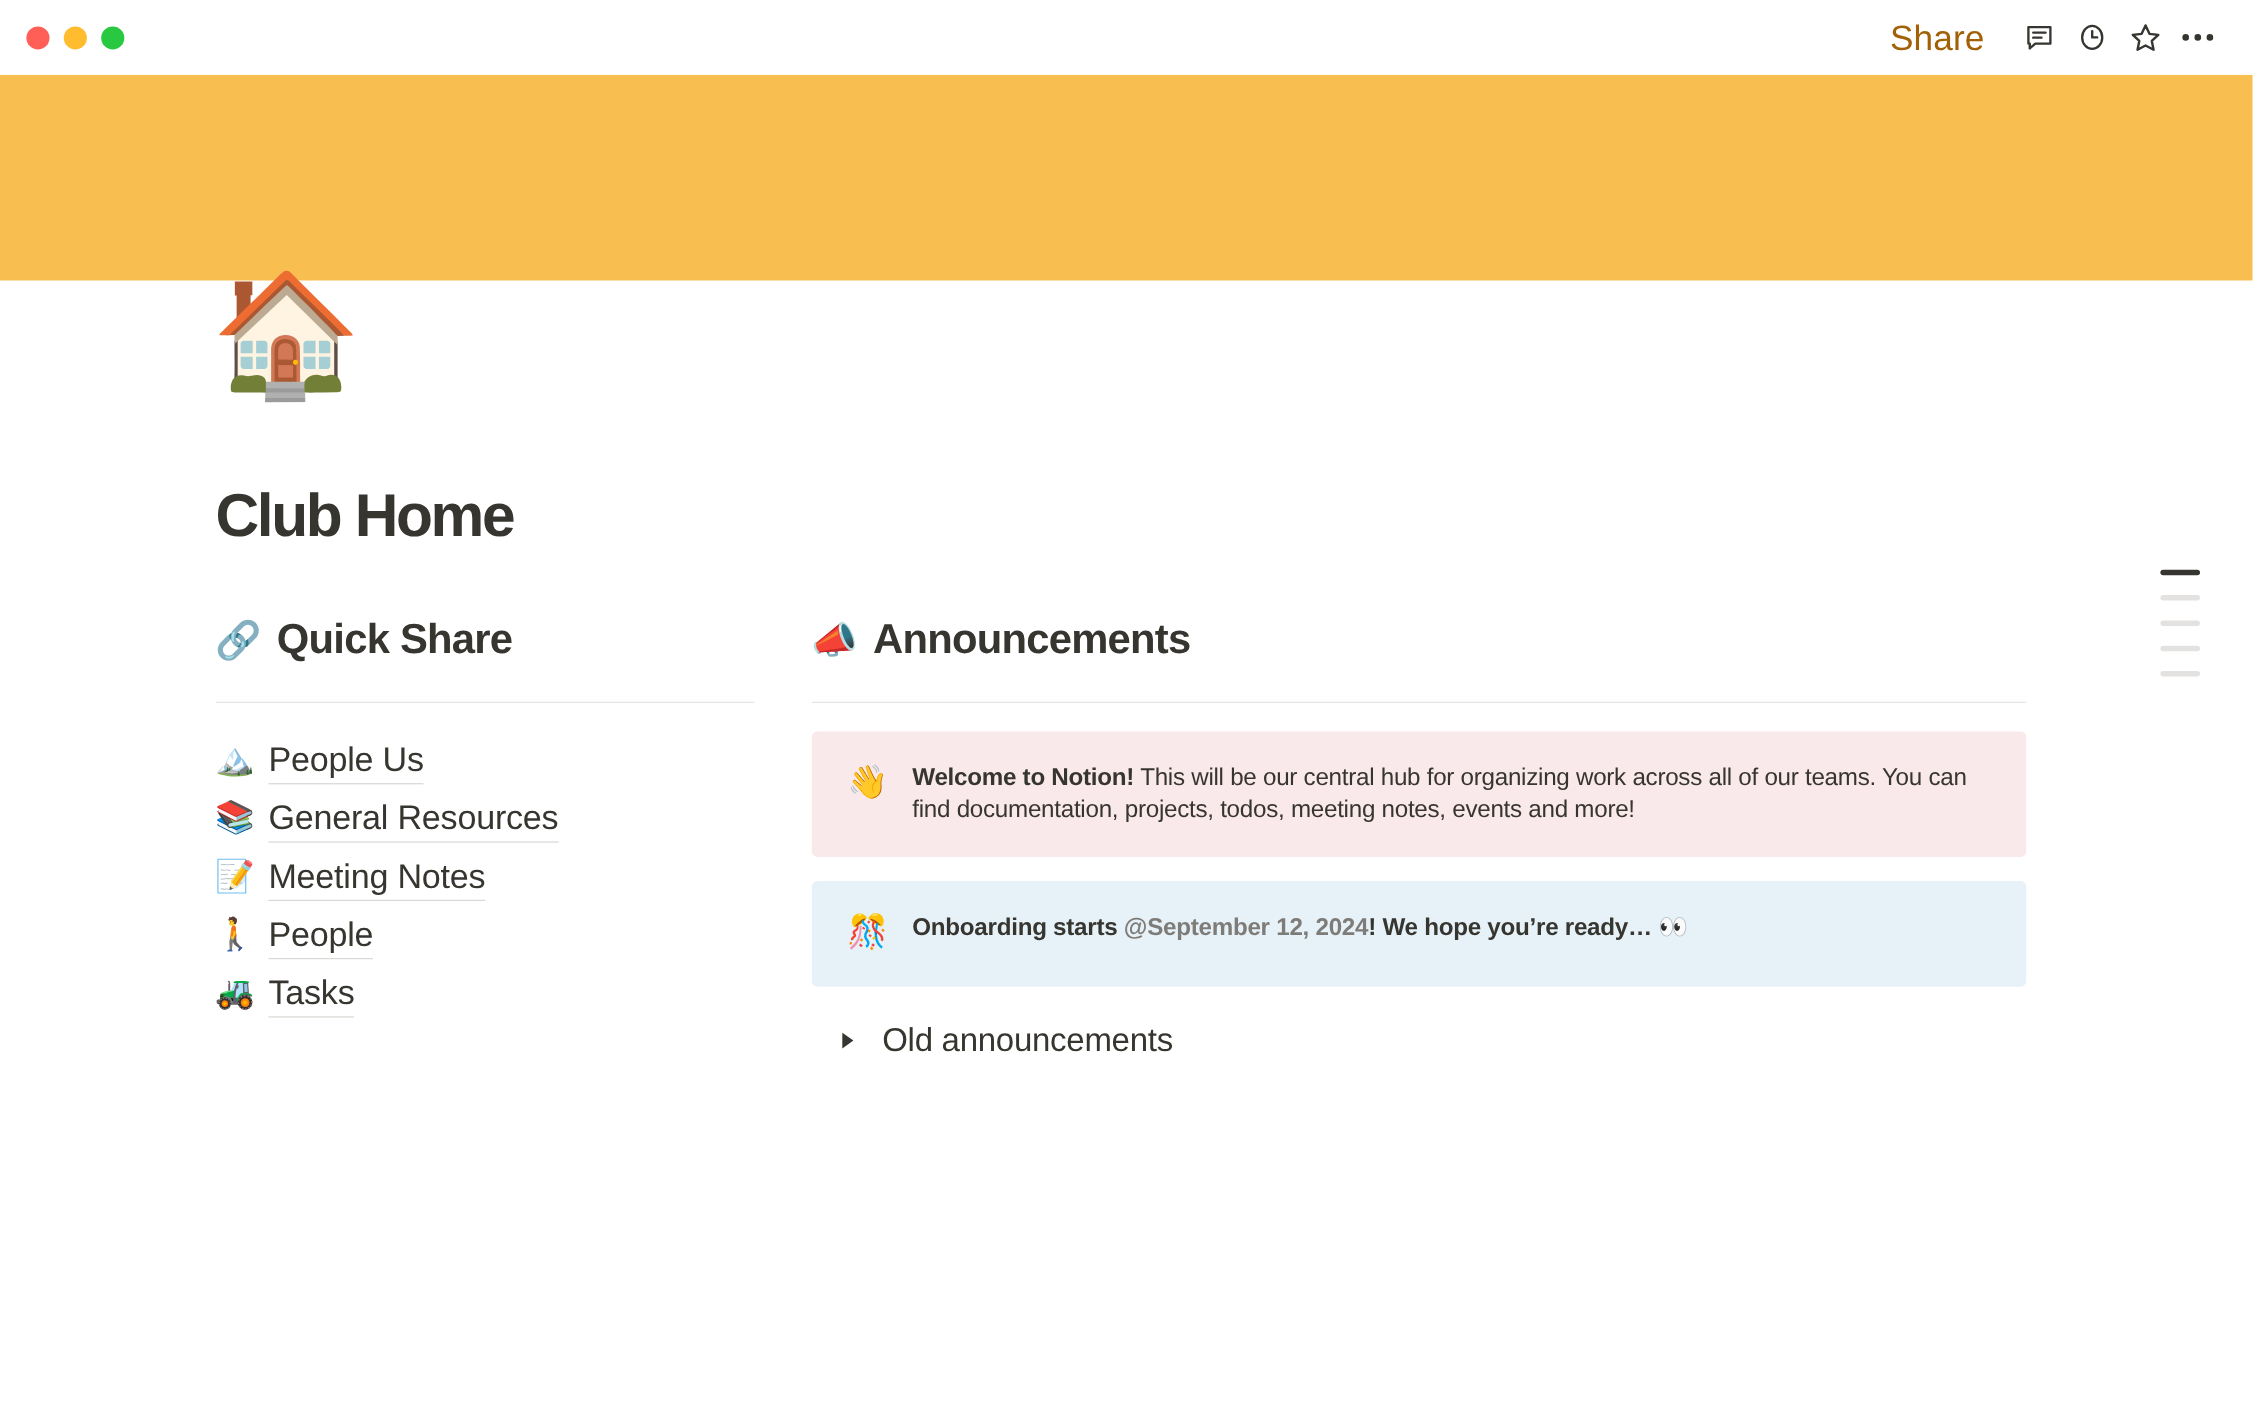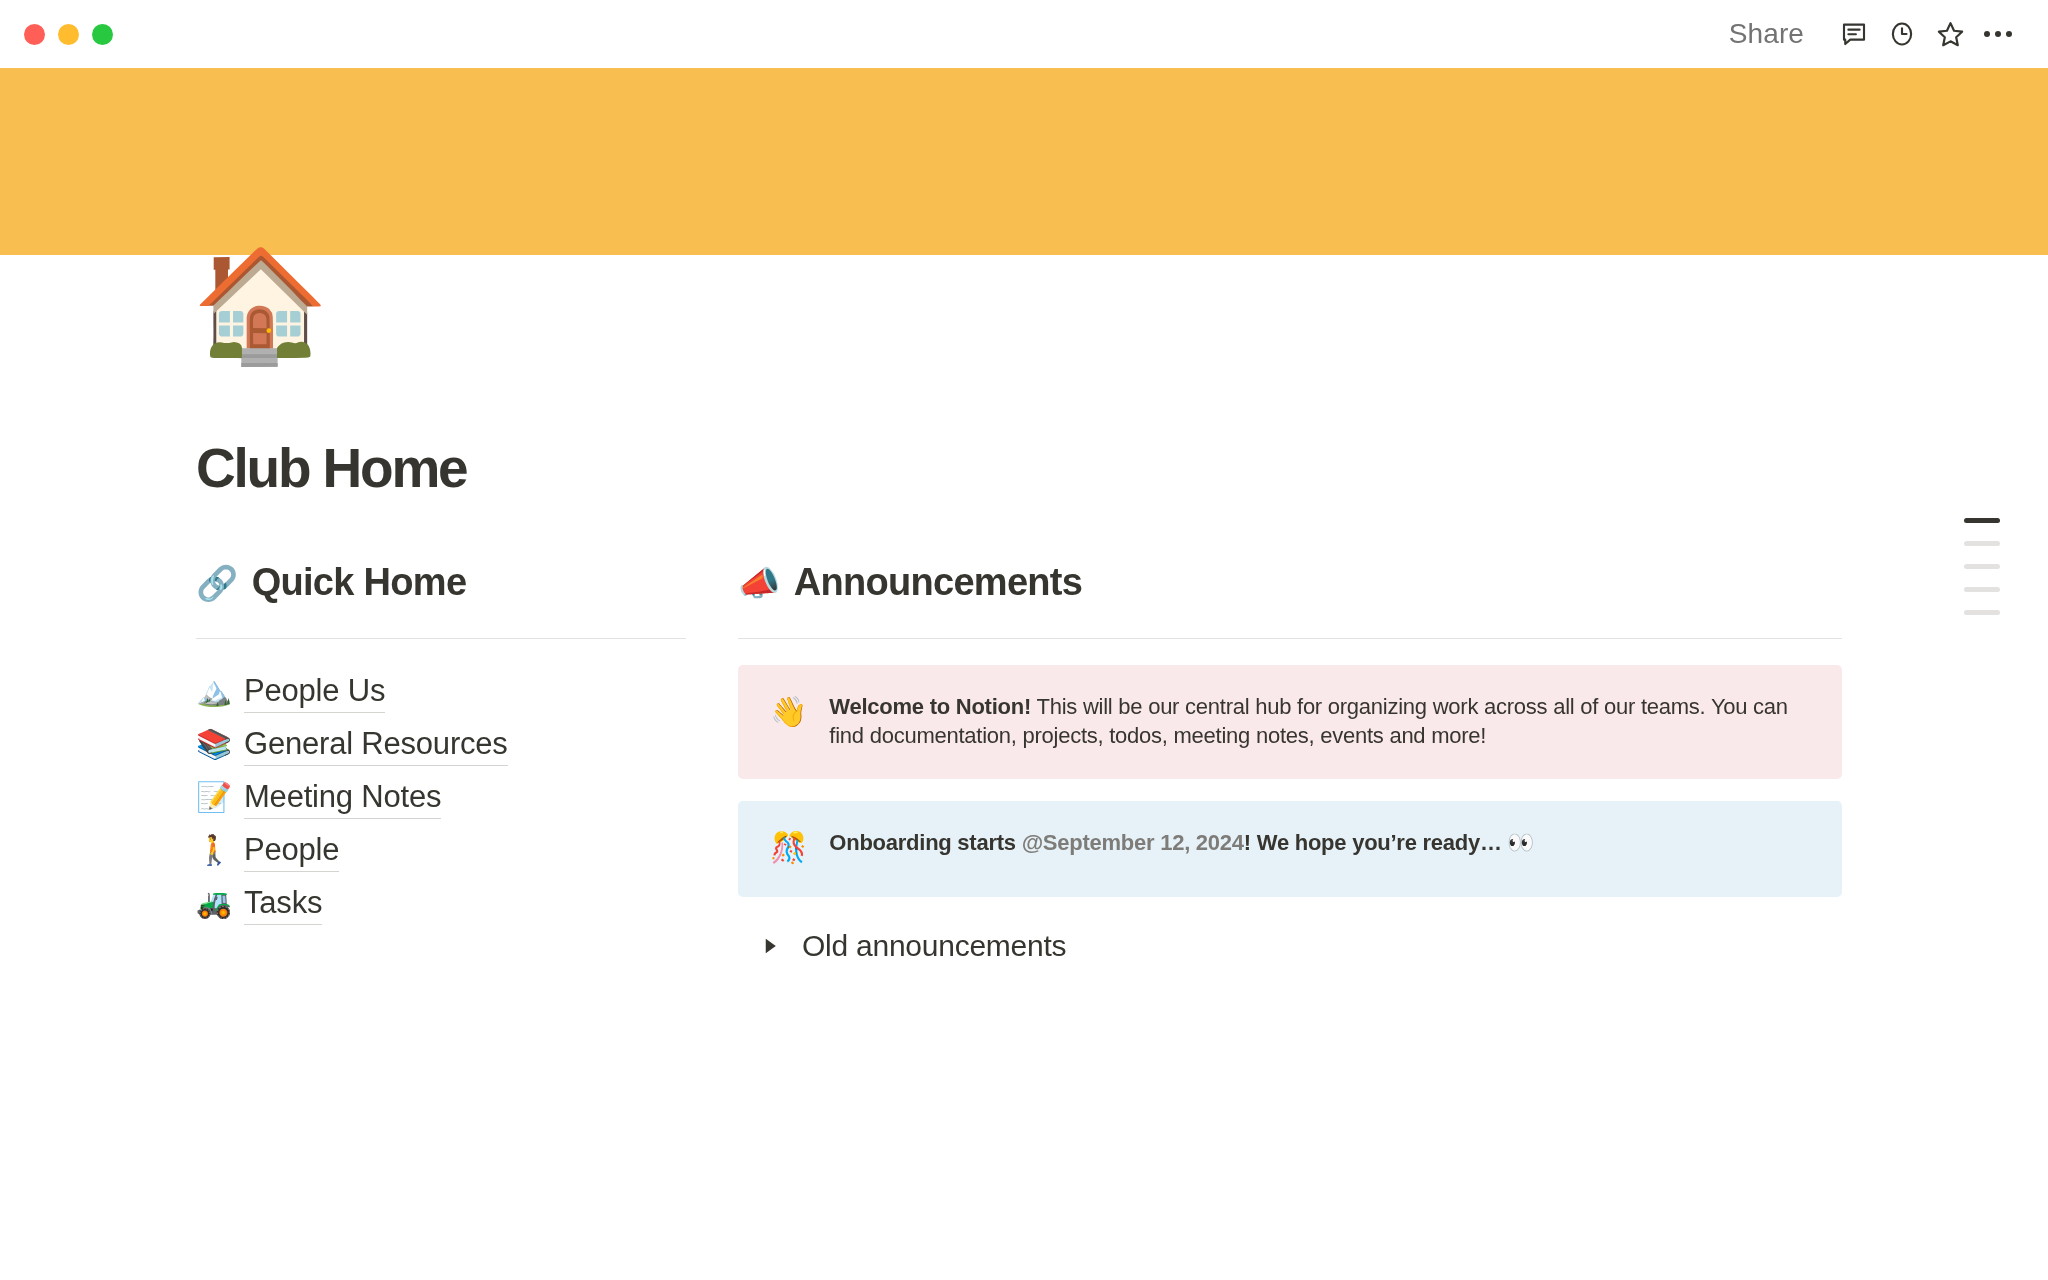--- a/index.html
+++ b/index.html
@@ -53,22 +53,22 @@
     position: absolute;
     right: 26px;
     top: 0;
     height: 68px;
     display: flex;
     align-items: center;
     gap: 0px;
   }
 
   .share-btn {
-    font-size: 28px;
-    color: #737373;
+    font-size: 32px;
+    color: #a16207;
     padding: 7px 14px;
     border-radius: 5px;
     cursor: pointer;
     letter-spacing: 0.1px;
     margin-right: 12px;
   }
 
   .icon-btn {
     width: 48px; height: 48px;
     display: flex;
@@ -300,21 +300,21 @@
 
   <div class="content">
 
     <div class="page-title">Club Home</div>
 
     <div class="columns">
 
       <div class="col-left">
         <div class="section-head">
           <span class="emoji">🔗</span>
-          <span>Quick Home</span>
+          <span>Quick Share</span>
         </div>
         <div class="divider"></div>
 
         <div class="qlink">
           <span class="emoji">🏔️</span>
           <span class="label">People Us</span>
         </div>
         <div class="qlink">
           <span class="emoji">📚</span>
           <span class="label">General Resources</span>

